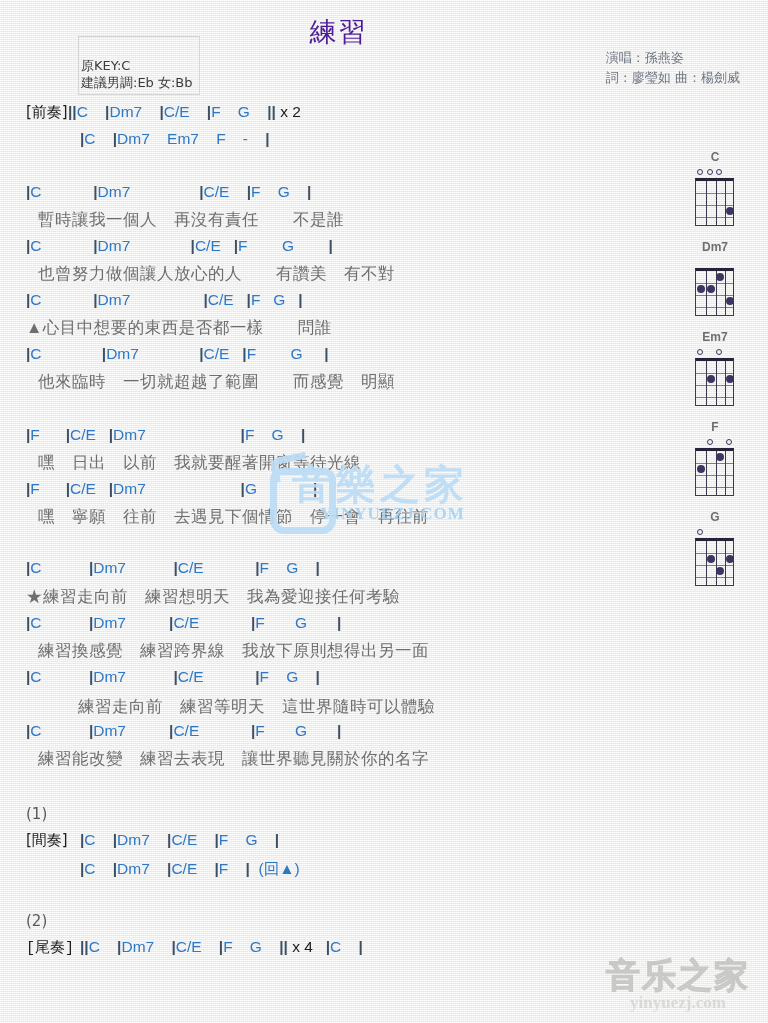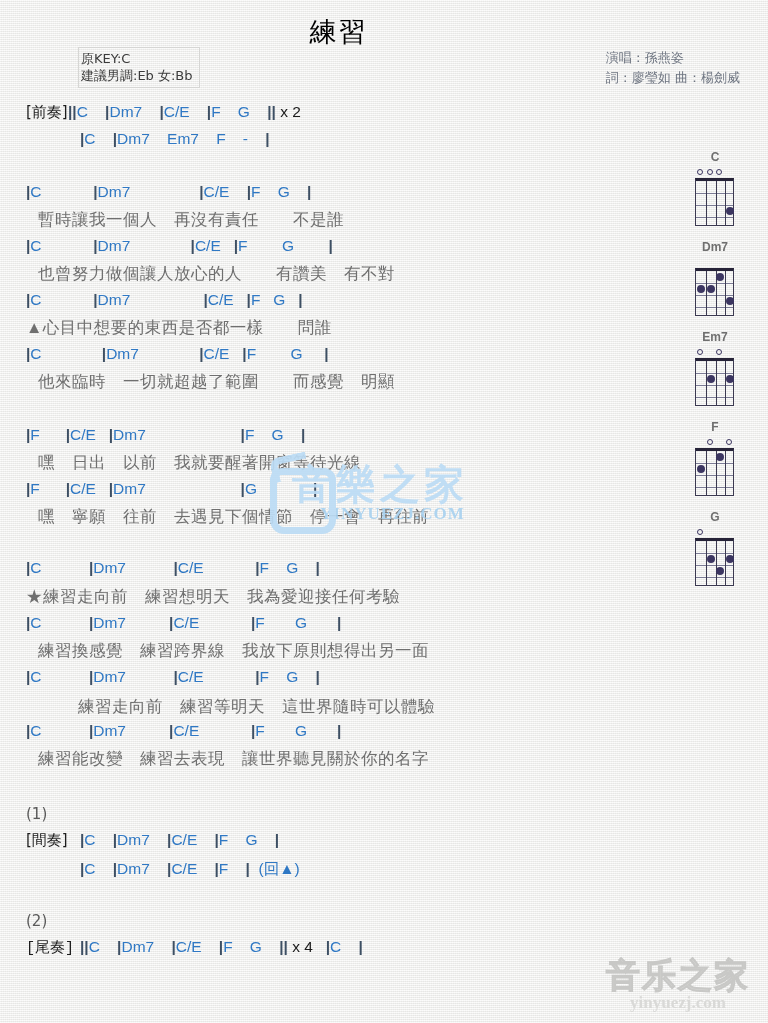--- a/index.html
+++ b/index.html
@@ -31,30 +31,30 @@
     z-index: 2;
   }
   
   .title {
     position: absolute;
     top: 14px;
     left: 0;
     width: 677px;
     text-align: center;
     font-size: 27px;
-    color: #000000;
+    color: #4c1d95;
     letter-spacing: 2px;
     font-family: "DejaVu Sans", "Liberation Sans", sans-serif;
   }
   .keybox {
     position: absolute;
     left: 78px;
-    top: 47px;
+    top: 36px;
     border: 1px solid #d6d6d4;
-    padding: 2px 6px 3px 2px;
+    padding: 20px 6px 3px 2px;
     line-height: 17px;
     font-size: 13px;
     color: #3b3b3b;
     font-family: "DejaVu Sans", "Liberation Sans", sans-serif;
   }
   .credits {
     position: absolute;
     right: 28px;
     top: 48px;
     text-align: left;

